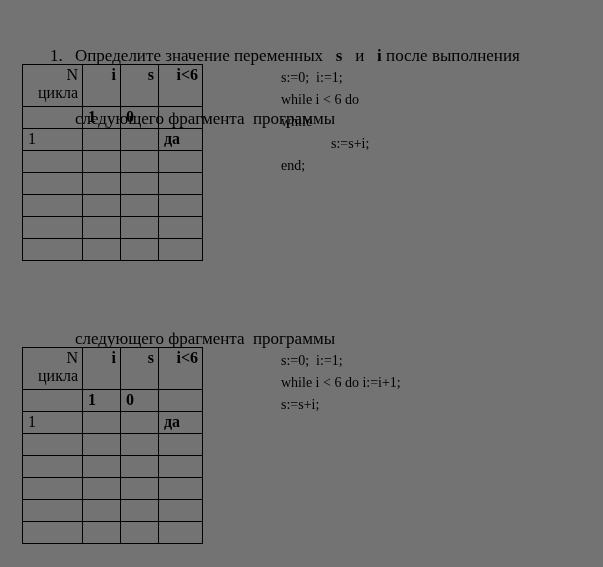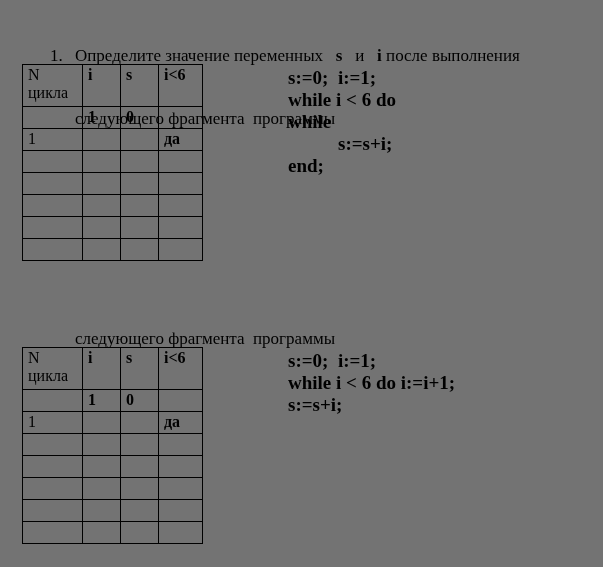--- a/index.html
+++ b/index.html
@@ -49,30 +49,29 @@
     font-size: 16px;
     line-height: 18px;
     padding: 1px 4px 0 5px;
     vertical-align: top;
     overflow: hidden;
   }
   table.trace col.c0 { width: 60px; }
   table.trace col.c1 { width: 38px; }
   table.trace col.c2 { width: 38px; }
   table.trace col.c3 { width: 44px; }
-  table.trace tr.hdr td { height: 40px; }
+  table.trace tr.hdr td { height: 40px; text-align: right; }
   table.trace tr.body td { height: 20px; }
   td.bold { font-weight: bold; }
 
   .code {
     position: absolute;
-    left: 288px;
-    font-size: 19px;
+    left: 281px;
+    font-size: 14px;
     line-height: 22px;
-    font-weight: bold;
   }
   .code-1 { top: 67px; }
   .code-2 { top: 350px; }
   .code-line { white-space: pre-wrap; }
   .code-indent { padding-left: 50px; }
 </style>
 </head>
 <body>
 
 <div class="page">

